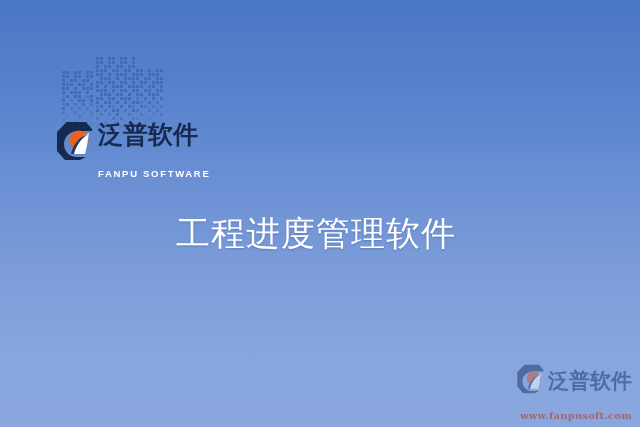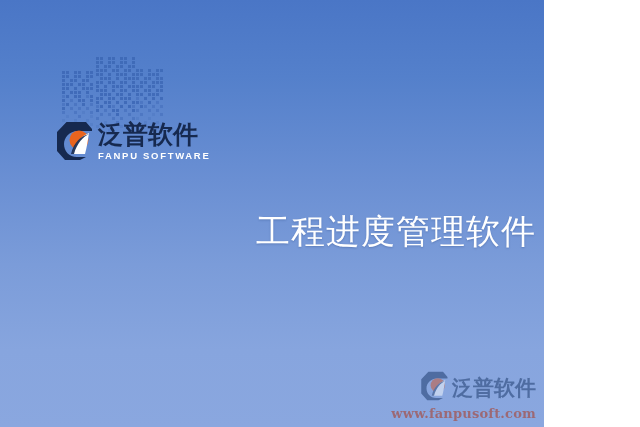--- a/index.html
+++ b/index.html
@@ -6,21 +6,21 @@
     margin: 0;
     padding: 0;
     background: #ffffff;
   }
   body {
     font-family: "Liberation Sans", sans-serif;
   }
 
   #banner {
     position: relative;
-    width: 544px;
+    width: 640px;
     height: 427px;
     overflow: hidden;
     background: linear-gradient(to bottom,
                 #4a76c6 0%,
                 #5480cb 18%,
                 #6a8fd3 42%,
                 #7b9cd9 62%,
                 #87a5de 82%,
                 #8aa7df 100%);
   }
@@ -76,38 +76,38 @@
     display: block;
     font-family: "DejaVu Sans", "Liberation Sans", sans-serif;
     font-size: 25px;
     font-weight: 700;
     line-height: 1.0;
     color: #16294f;
     letter-spacing: 0px;
   }
   #brand-name-en {
     display: block;
-    margin-top: 3px;
+    margin-top: 21px;
     font-family: "Liberation Sans", sans-serif;
     font-size: 9.5px;
     font-weight: 700;
     letter-spacing: 1.7px;
     color: #ffffff;
     white-space: nowrap;
   }
 
   
   #headline {
     position: absolute;
     left: 0;
     right: 8px;
     top: 209px;
-    text-align: right;
+    text-align: center;
     color: #ffffff;
-    font-family: Liberation Mono, monospace;
+    font-family: Liberation Serif, serif;
     text-shadow: 0 1px 2px rgba(30,60,120,0.30);
   }
   .headline-line {
     display: block;
     font-size: 34px;
     line-height: 50px;
     letter-spacing: 1px;
     font-weight: 400;
   }
 
@@ -129,23 +129,23 @@
   #wm-name-cn {
     margin-left: 4px;
     font-family: "DejaVu Sans", "Liberation Sans", sans-serif;
     font-size: 21px;
     font-weight: 700;
     color: #2c4a7d;
     line-height: 1;
   }
   #wm-url {
     display: block;
-    margin-top: 1px;
+    margin-top: 12px;
     font-family: "DejaVu Serif", "Liberation Serif", serif;
-    font-size: 13px;
+    font-size: 10px;
     font-weight: 700;
     color: #a84434;
     letter-spacing: 0.2px;
     white-space: nowrap;
   }
 </style>
 </head>
 <body>
 
 <div id="banner">

